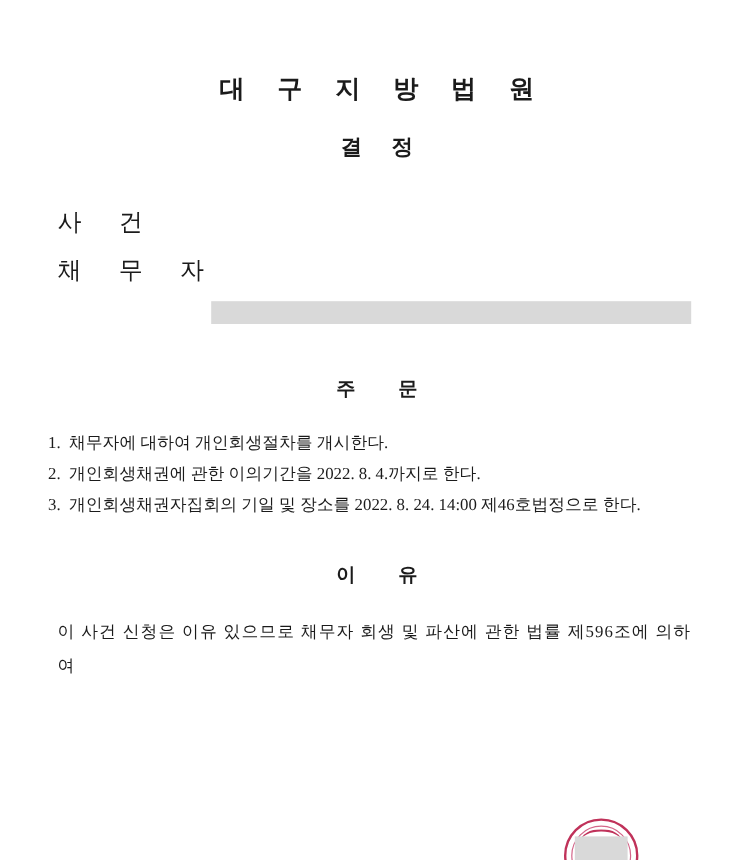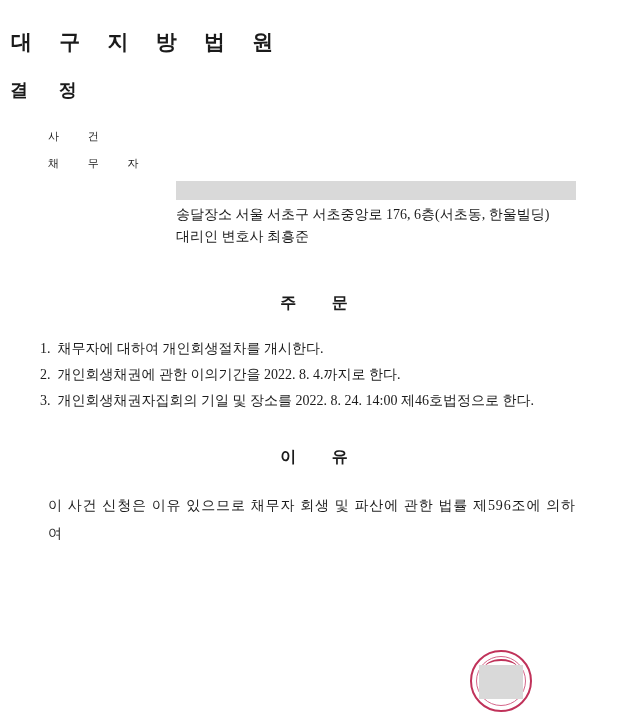--- a/index.html
+++ b/index.html
@@ -14,39 +14,39 @@
     color: #1b1b1b;
     position: relative;
     overflow: hidden;
   }
   .page {
     position: relative;
     width: 628px;
     height: 717px;
   }
   .court-title {
+    text-align: center;
     font-size: 21px;
     font-weight: bold;
     letter-spacing: 11px;
-    margin-top: 28px;
+    margin-top: 60px;
     padding-left: 11px;
   }
   .doc-type {
-    text-align: left;
+    text-align: center;
     font-size: 18px;
     font-weight: bold;
     letter-spacing: 10px;
     margin-top: 22px;
     padding-left: 10px;
-    font-family: Liberation Mono, monospace;
   }
   .meta {
-    margin-top: 26px;
+    margin-top: 37px;
     padding-left: 48px;
-    font-size: 11px;
+    font-size: 20px;
   }
   .meta-row {
     display: flex;
     align-items: flex-start;
     margin-bottom: 10px;
     line-height: 1.5;
   }
   .meta-label {
     width: 128px;
     flex: 0 0 128px;
@@ -161,24 +161,20 @@
   <div class="meta">
     <div class="meta-row">
       <div class="meta-label">사        건</div>
     </div>
     <div class="meta-row">
       <div class="meta-label">채  무  자</div>
     </div>
     <span class="redact-bar"></span>
   </div>
 
-  <div class="addr-block">
-    <div>송달장소  서울 서초구 서초중앙로 176, 6층(서초동, 한울빌딩)</div>
-    <div>대리인 변호사 최흥준</div>
-  </div>
 
   <div class="section-head juemun-head">주        문</div>
 
   <div class="items">
     <div class="item">1.  채무자에 대하여 개인회생절차를 개시한다.</div>
     <div class="item">2.  개인회생채권에 관한 이의기간을 2022. 8. 4.까지로 한다.</div>
     <div class="item">3.  개인회생채권자집회의 기일 및 장소를 2022. 8. 24. 14:00 제46호법정으로 한다.</div>
   </div>
 
   <div class="section-head iyu-head">이        유</div>

